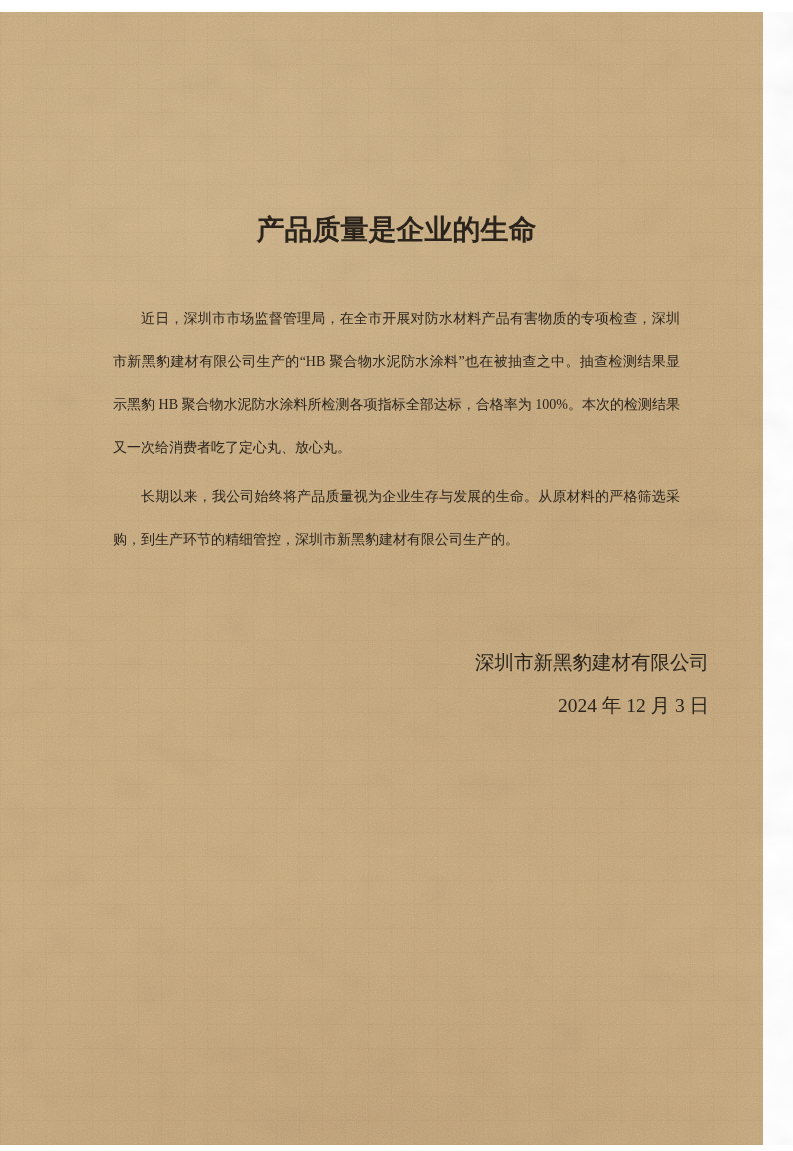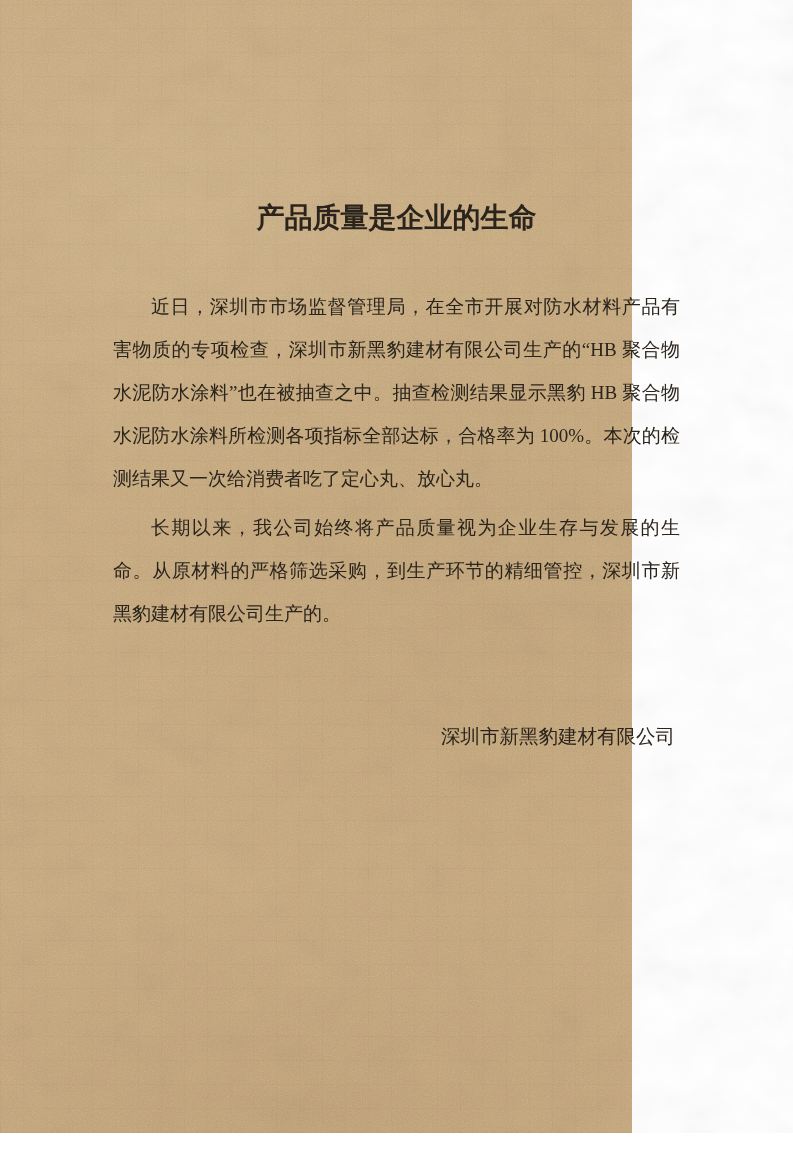--- a/index.html
+++ b/index.html
@@ -10,22 +10,22 @@
     width: 793px;
     height: 1151px;
     background: #ffffff;
     position: relative;
     overflow: hidden;
     font-family: "Liberation Serif", "DejaVu Serif", serif;
   }
   
   .page {
     position: absolute;
-    left: 0; top: 0;
-    width: 632px;
+    left: 0; top: 12px;
+    width: 763px;
     height: 1133px;
     background-color: #c5a77b;
     background-image:
       radial-gradient(ellipse 620px 420px at 28% 18%, rgba(255,238,205,0.10), transparent 70%),
       radial-gradient(ellipse 560px 520px at 78% 55%, rgba(128,94,54,0.07), transparent 72%),
       radial-gradient(ellipse 760px 320px at 50% 98%, rgba(118,84,48,0.10), transparent 75%),
       radial-gradient(ellipse 900px 1200px at 50% 50%, transparent 60%, rgba(105,74,42,0.08) 100%),
       repeating-linear-gradient(0deg,  rgba(112,82,46,0.040) 0 1px, rgba(0,0,0,0) 1px 24px),
       repeating-linear-gradient(90deg, rgba(112,82,46,0.034) 0 1px, rgba(0,0,0,0) 1px 23px);
   }
@@ -47,33 +47,33 @@
   }
   .title {
     margin: 202px 0 0 0;
     font-size: 28px;
     line-height: 32px;
     font-weight: bold;
     text-align: center;
   }
   .body-text {
     margin: 51px 113px 0 113px;
-    font-size: 19px;
+    font-size: 14px;
     line-height: 43px;
     text-align: justify;
   }
   .body-text p {
     margin: 0;
     text-indent: 2em;
   }
   .body-text p.p1 { margin-bottom: 6px; }
   .body-text p.p2 { margin-bottom: 8px; }
   .signature {
     margin-top: 80px;
-    padding-right: 118px;
+    padding-right: 84px;
     font-size: 19.5px;
     line-height: 43px;
     text-align: right;
   }
 </style>
 </head>
 <body>
 
 <div class="page">
 
@@ -96,15 +96,16 @@
   <div class="content">
     <h1 class="title">产品质量是企业的生命</h1>
 
     <div class="body-text">
       <p class="p1">近日，深圳市市场监督管理局，在全市开展对防水材料产品有害物质的专项检查，深圳市新黑豹建材有限公司生产的“HB 聚合物水泥防水涂料”也在被抽查之中。抽查检测结果显示黑豹 HB 聚合物水泥防水涂料所检测各项指标全部达标，合格率为 100%。本次的检测结果又一次给消费者吃了定心丸、放心丸。</p>
       <p class="p2">长期以来，我公司始终将产品质量视为企业生存与发展的生命。从原材料的严格筛选采购，到生产环节的精细管控，深圳市新黑豹建材有限公司生产的。</p>
     </div>
 
     <div class="signature">
       <div>深圳市新黑豹建材有限公司</div>
+      <div>2024 年 12 月 3 日</div>
     </div>
   </div>
 </div>
 
 </body></html>

